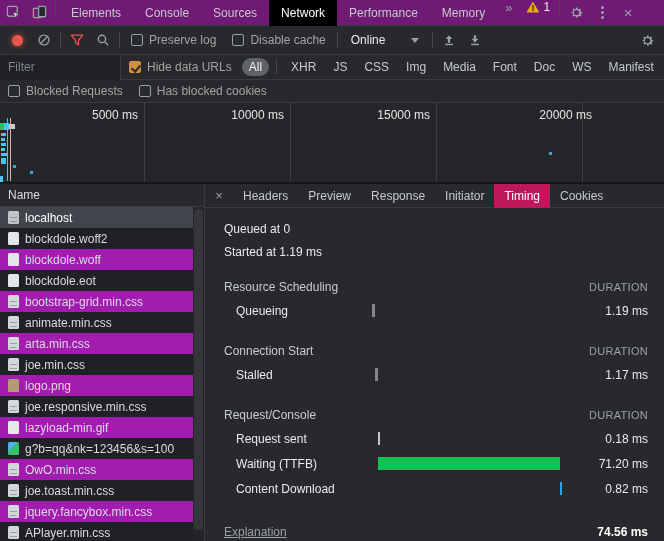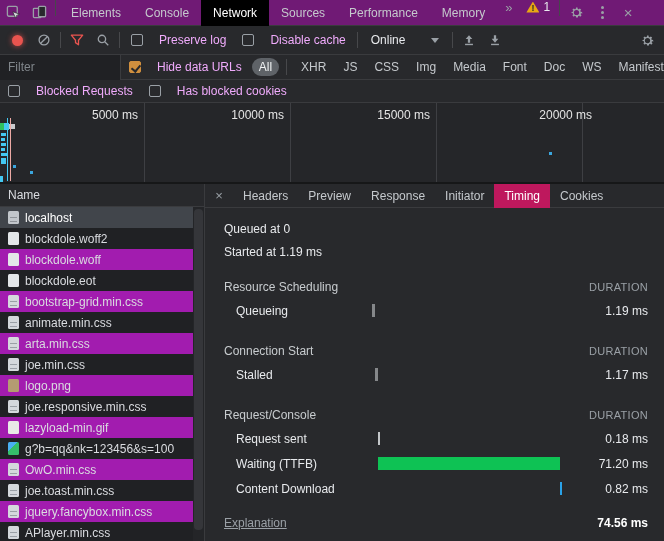--- a/index.html
+++ b/index.html
@@ -50,21 +50,21 @@
     box-shadow:0 0 5px 1px rgba(233,84,79,.55); margin:0 8px;
   }
   .cb { width:12px; height:12px; border:1px solid #9aa0a6; border-radius:2px; background:transparent; flex:none; }
   .cb.checked {
     background:#d08f3e; border-color:#d08f3e; position:relative;
   }
   .cb.checked::after {
     content:""; position:absolute; left:2.5px; top:0.5px; width:4px; height:7px;
     border:solid #28292c; border-width:0 2px 2px 0; transform:rotate(40deg);
   }
-  .cb-group { display:flex; align-items:center; gap:16px; padding:0 8px; cursor:pointer; white-space:nowrap; color:#f0abfc; }
+  .cb-group { display:flex; align-items:center; gap:6px; padding:0 8px; cursor:pointer; white-space:nowrap; color:#a3a3a3; }
   .dropdown { display:flex; align-items:center; gap:26px; padding:0 10px; color:#e8eaed; cursor:pointer; }
   .dd-arrow { width:0; height:0; border-left:4px solid transparent; border-right:4px solid transparent; border-top:5px solid #9aa0a6; }
   .spacer { flex:1; }
 
   
   .filter-row {
     height:25px; background:#28292c; display:flex; align-items:center;
     border-bottom:1px solid #3a3b3e; flex:none;
   }
   .filter-input {
@@ -133,21 +133,21 @@
   .t-line { margin-bottom:9px; color:#e8eaed; }
   .t-section { margin-top:17px; }
   .t-head { display:grid; grid-template-columns:1fr 60px; align-items:center; height:22px; }
   .t-title { color:#c8cccf; }
   .t-duration { color:#9aa0a6; font-size:11px; text-align:right; letter-spacing:.3px; }
   .t-row { display:grid; grid-template-columns:148px 192px 1fr; align-items:center; height:25px; }
   .t-label { padding-left:12px; color:#e8eaed; }
   .t-lane { position:relative; height:13px; }
   .t-bar { position:absolute; top:0; height:13px; }
   .t-value { text-align:right; color:#e8eaed; }
-  .t-footer { display:flex; justify-content:space-between; align-items:flex-end; margin-top:15px;gap:20px; }
+  .t-footer { display:flex; justify-content:space-between; align-items:flex-end; margin-top:24px;gap:20px; }
   .t-link { color:#9aa0a6; text-decoration:underline; cursor:pointer; }
   .t-total { font-weight:bold; color:#fff; }
 
   svg { display:block; }
   .red { color:#e9544f; }
 </style>
 </head>
 <body>
 
 <div class="devtools">
@@ -162,22 +162,22 @@
     <span class="icon-btn">
       <svg width="15" height="15" viewBox="0 0 16 16">
           <rect x="1.5" y="3.5" width="8" height="10" rx="1" fill="none" stroke="currentColor" stroke-width="1.4"></rect>
           <rect x="7" y="1.5" width="7.5" height="11" rx="1" fill="#28292c" stroke="currentColor" stroke-width="1.4"></rect>
         </svg>
     </span>
     <span class="vsep"></span>
     <div id="main-tabs" style="display:flex;height:26px;">
         <div class="tab">Elements</div>
         <div class="tab">Console</div>
+        <div class="tab">Sources</div>
         <div class="tab active">Network</div>
-        <div class="tab">Sources</div>
         <div class="tab">Performance</div>
         <div class="tab">Memory</div>
       </div>
     <span class="chevrons">»</span>
     <div class="warn-badge">
       <span class="warn-tri">!</span>
       <span>1</span>
     </div>
     <span class="vsep"></span>
     <span class="icon-btn">

